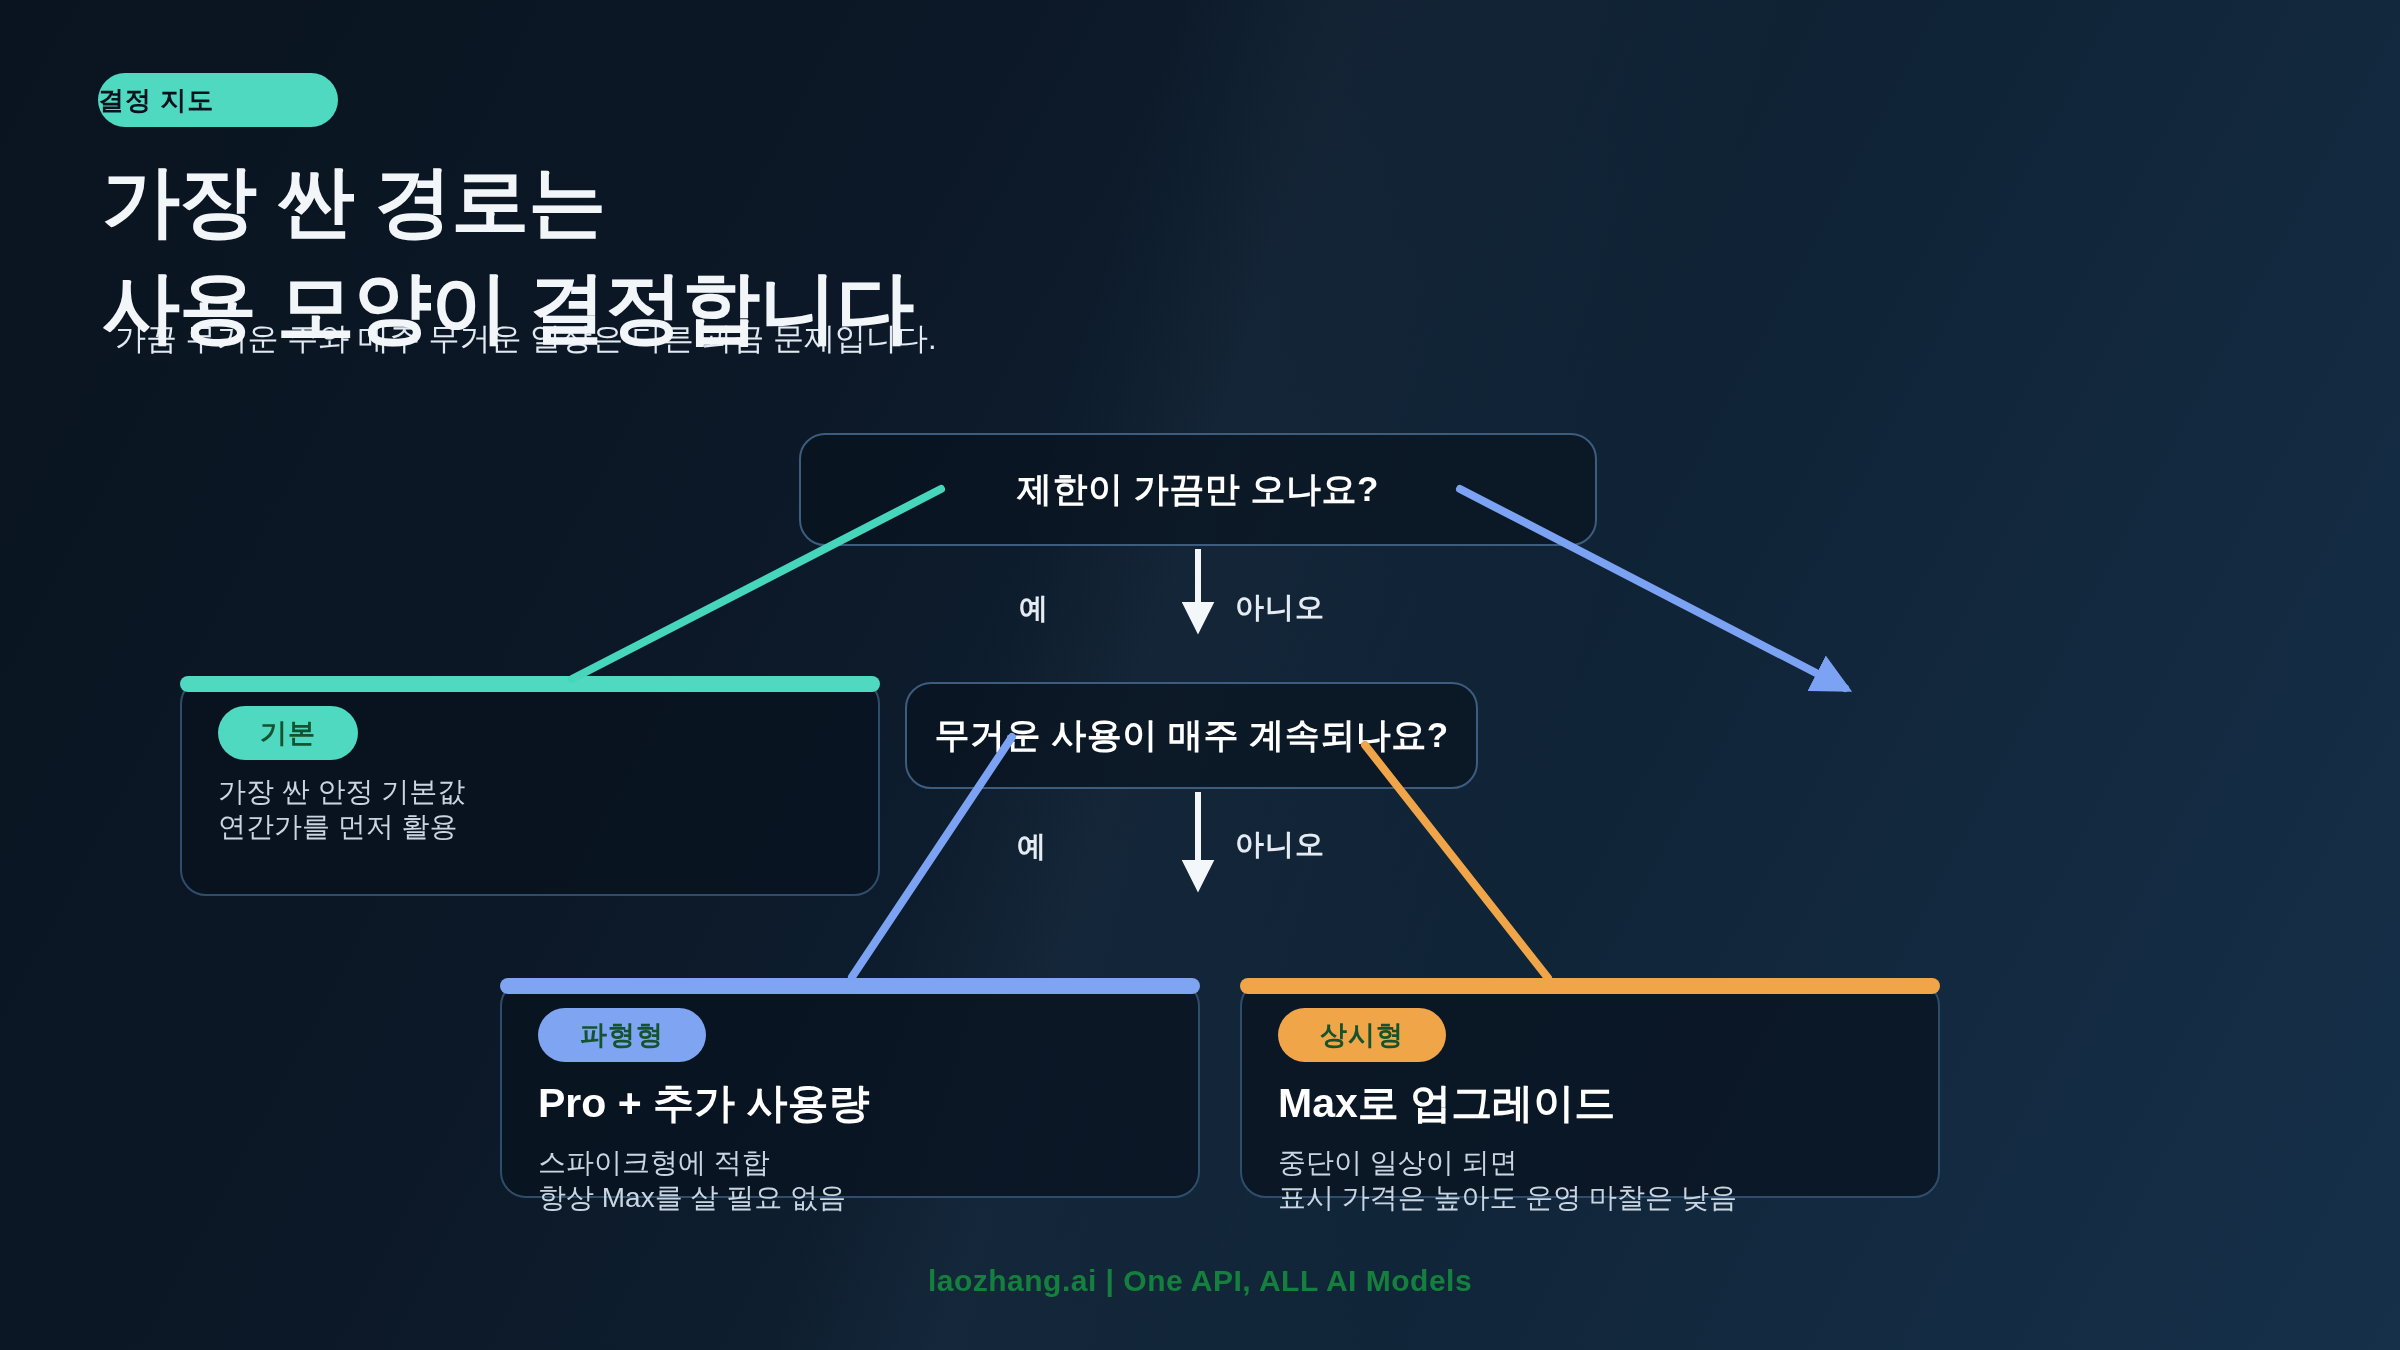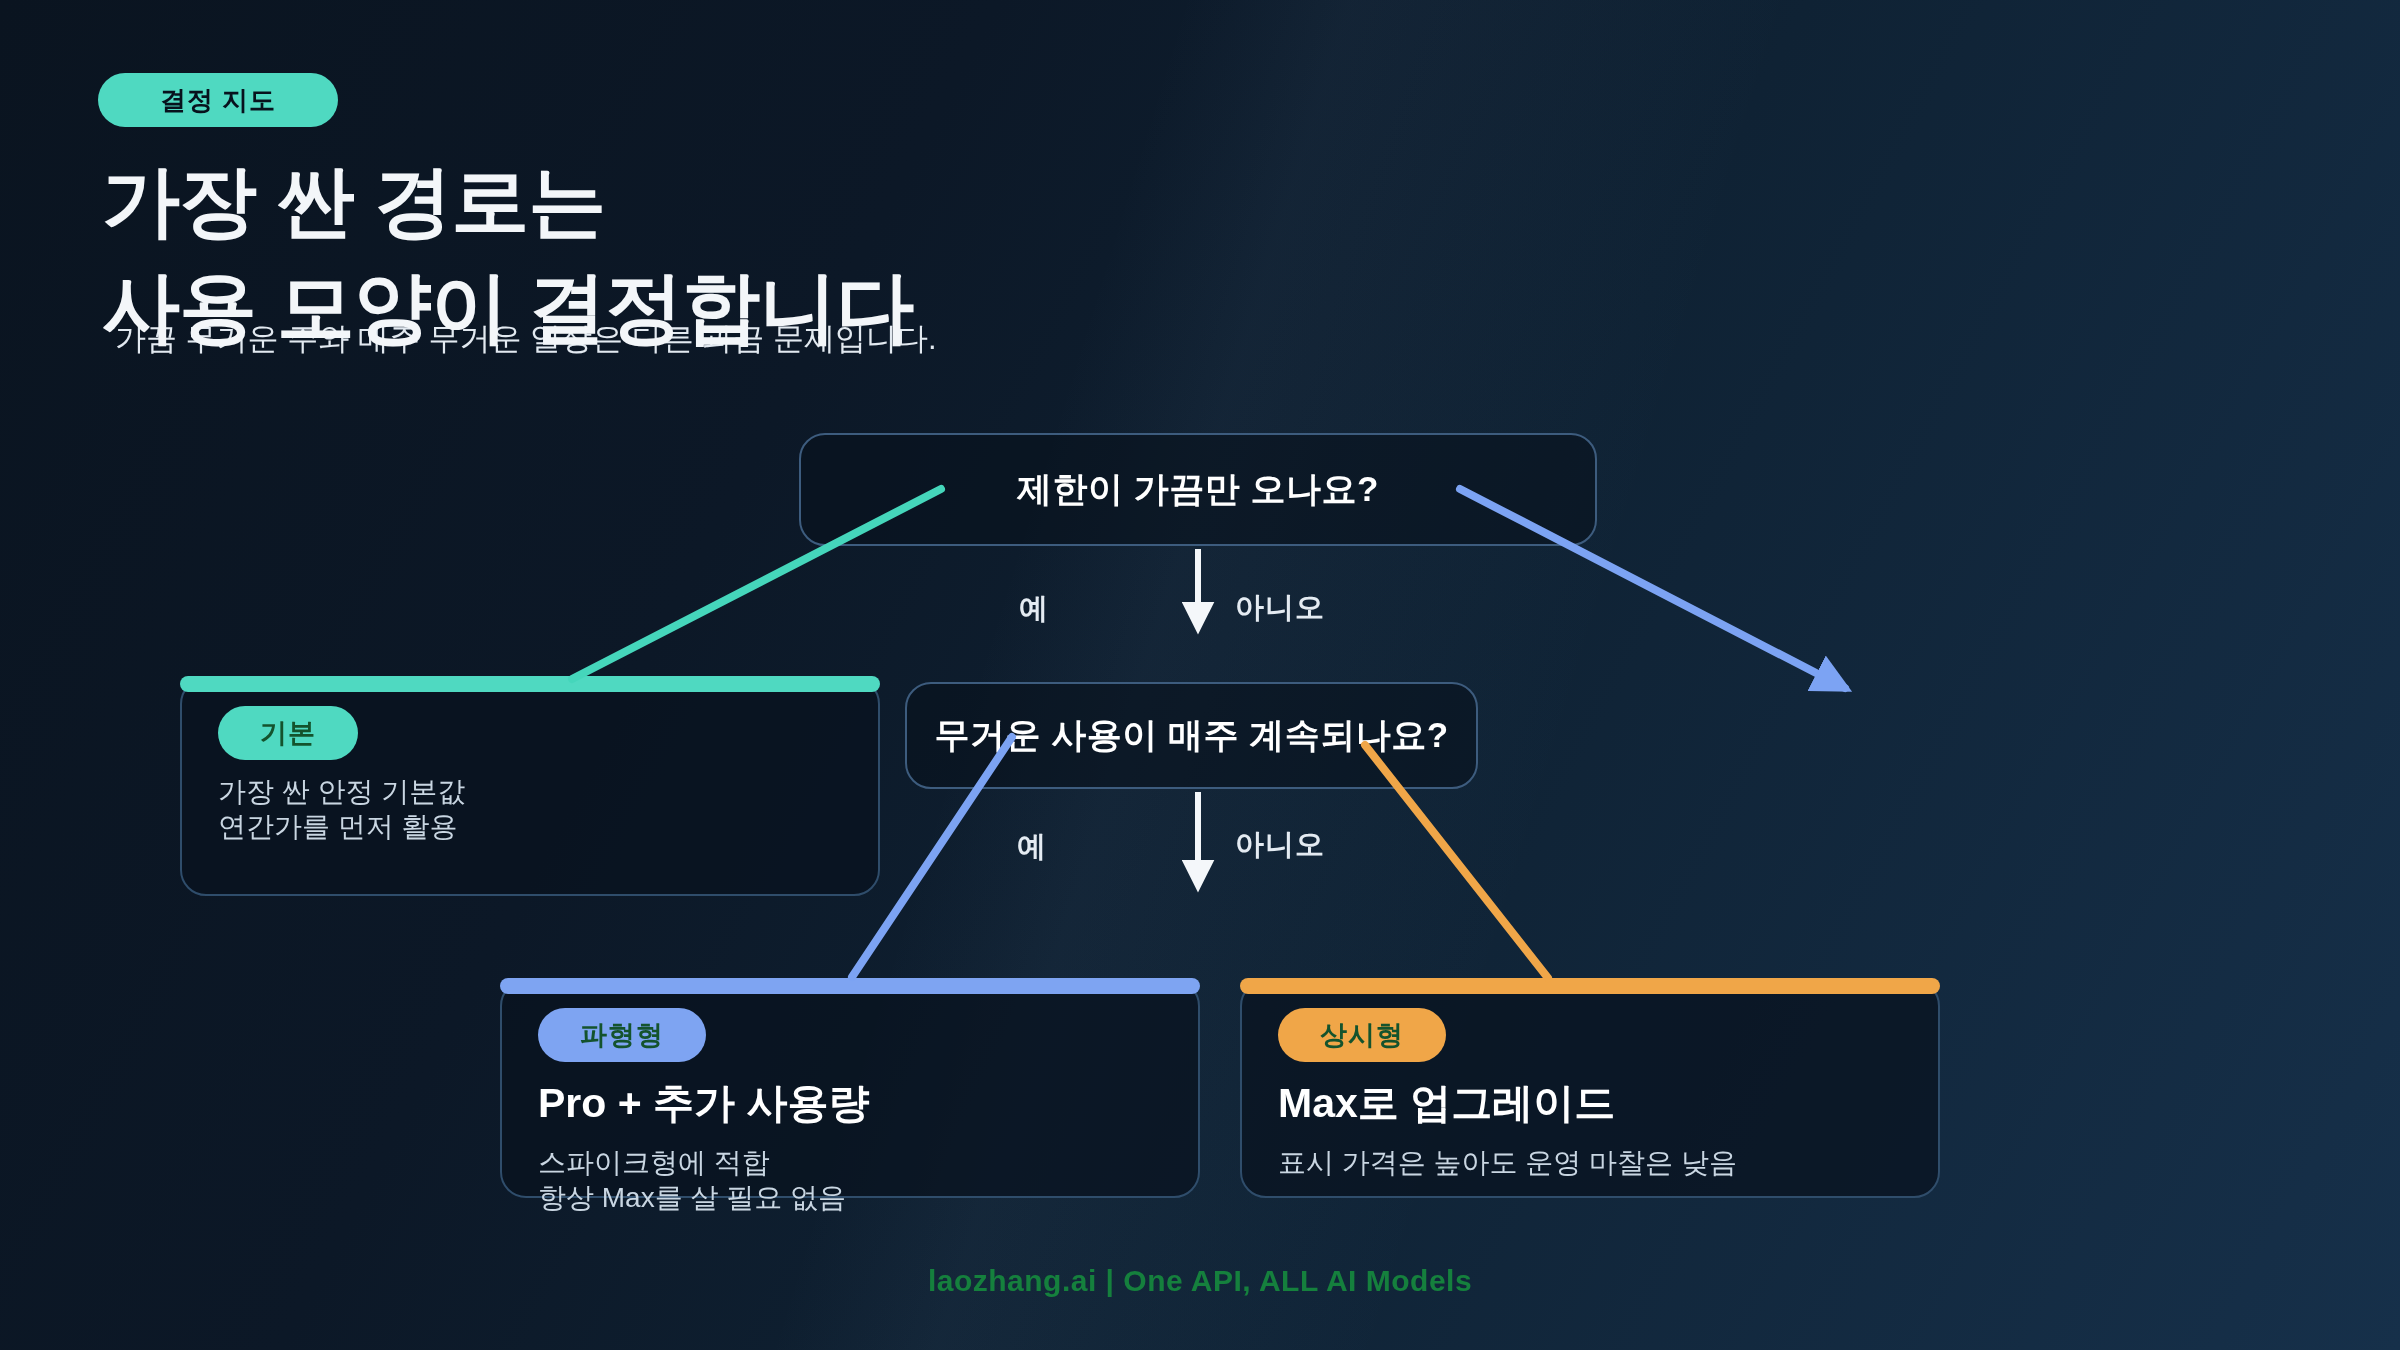--- a/index.html
+++ b/index.html
@@ -11,21 +11,21 @@
   .canvas { position: relative; width: 2400px; height: 1350px; }
   .sheen {
     position: absolute; inset: 0; z-index: 1; pointer-events: none;
     background: linear-gradient(107deg, rgba(255,255,255,0) 42%, rgba(130,170,210,0.05) 48%, rgba(255,255,255,0) 64%);
   }
 
   
   .top-badge {
     position: absolute; left: 98px; top: 73px; width: 240px; height: 54px;
     background: #4fd9c1; border-radius: 28px; z-index: 4;
-    display: flex; align-items: center; justify-content: center;
+    display: flex; align-items: center; justify-content: flex-start;
     color: #07121d; font-size: 26px; font-weight: 700; letter-spacing: 1px;
   }
   .subtitle {
     position: absolute; left: 115px; top: 318px; z-index: 2;
     color: #e2e9f0; font-size: 31px; font-weight: 500;
   }
   .main-title {
     position: absolute; left: 102px; top: 148px; z-index: 3;
     color: #f3f6f9; font-size: 78px; font-weight: 800; line-height: 106px;
     letter-spacing: -1px; white-space: nowrap;
@@ -126,20 +126,21 @@
       <div>스파이크형에 적합</div>
       <div>항상 Max를 살 필요 없음</div>
     </div>
   </div>
 
   <div class="card" style="left:1240px; top:980px;">
     <div class="card-topbar accent-orange-bg"></div>
     <span class="card-badge accent-orange-bg">상시형</span>
     <div class="card-title">Max로 업그레이드</div>
     <div class="card-body">
+      <div>중단이 일상이 되면</div>
       <div>표시 가격은 높아도 운영 마찰은 낮음</div>
     </div>
   </div>
 
   <svg class="edges-svg" width="2400" height="1350" viewBox="0 0 2400 1350">
     <defs>
       <marker id="arrow-white" viewBox="0 0 10 10" refX="8" refY="5" markerWidth="5.5" markerHeight="5.5" orient="auto">
         <path d="M0,0 L10,5 L0,10 z" fill="#f4f7fa"></path>
       </marker>
       <marker id="arrow-blue" viewBox="0 0 10 10" refX="8" refY="5" markerWidth="5" markerHeight="5" orient="auto">

